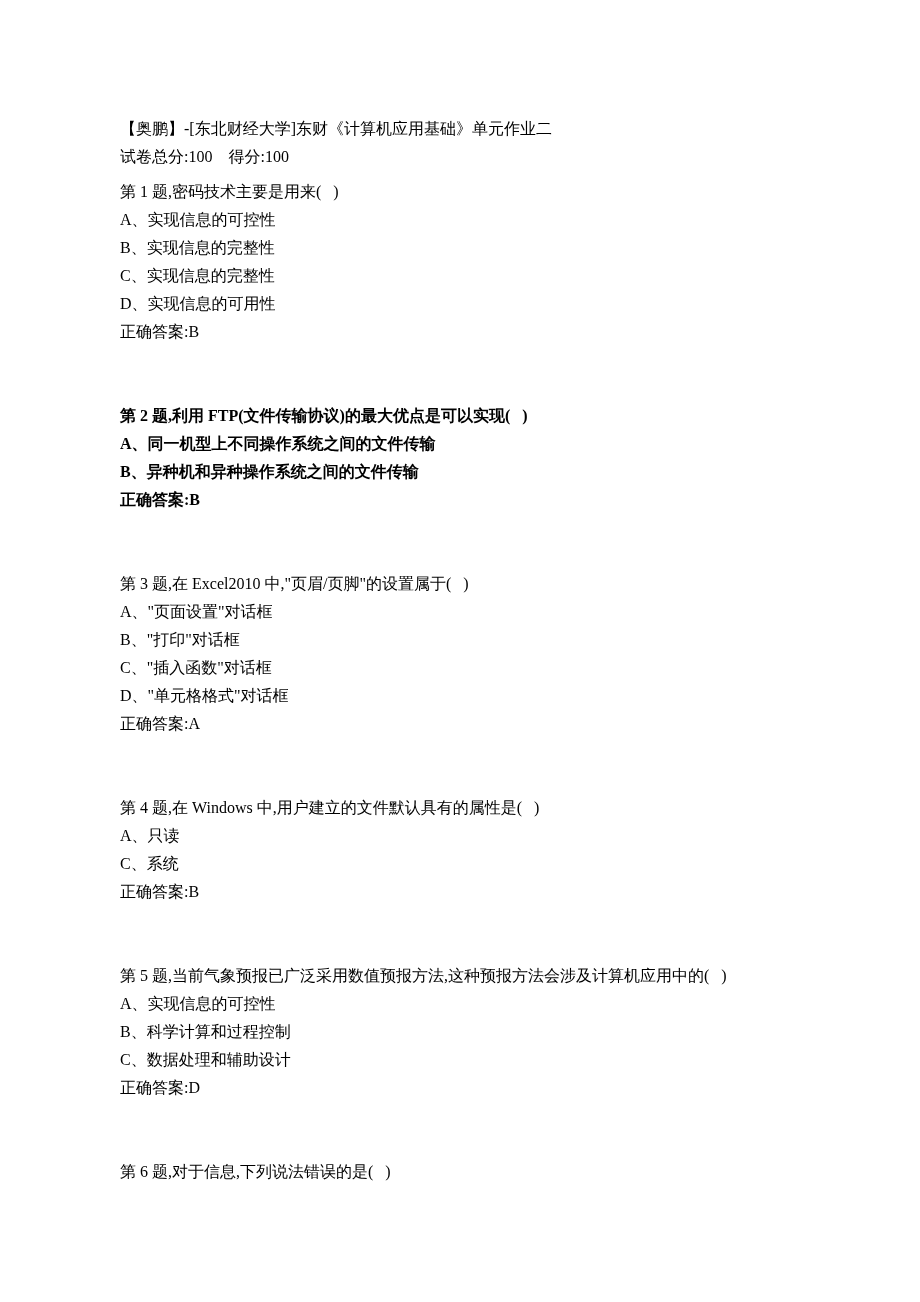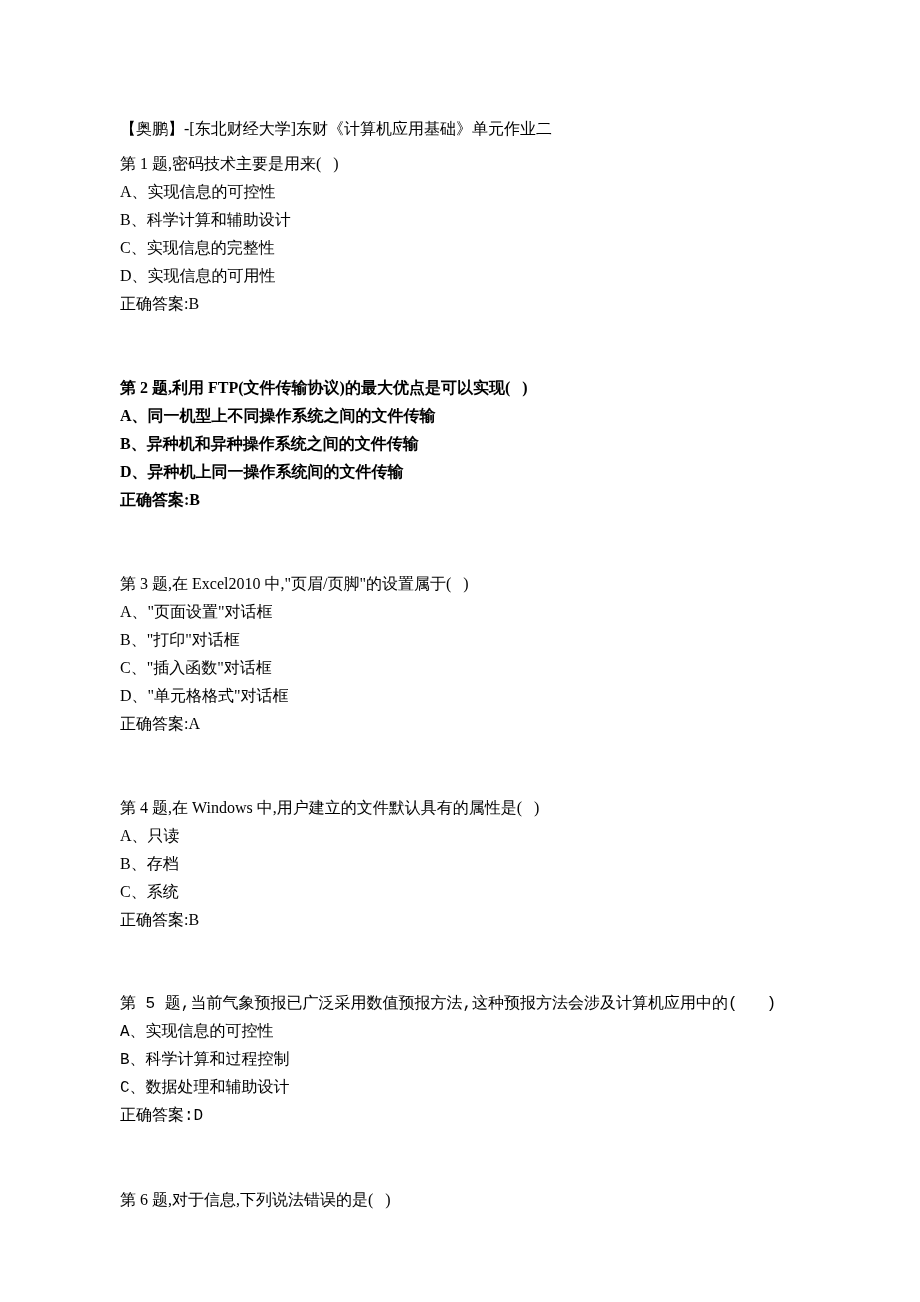--- a/index.html
+++ b/index.html
@@ -29,54 +29,53 @@
     .header-block {
       margin-bottom: 0;
     }
   </style>
 </head>
 <body>
 
 <div class="page">
   <div class="header-block">
     <div class="line">【奥鹏】-[东北财经大学]东财《计算机应用基础》单元作业二</div>
+    <div class="line">试卷总分:100    得分:100</div>
   </div>
 
   <div id="questions-container">
       <div class="question-block" style="margin-top: 7px;">
         <div class="line">第 1 题,密码技术主要是用来(   )</div>
         <div class="line">A、实现信息的可控性</div>
-        <div class="line">B、科学计算和辅助设计</div>
+        <div class="line">B、实现信息的完整性</div>
         <div class="line">C、实现信息的完整性</div>
         <div class="line">D、实现信息的可用性</div>
         <div class="line">正确答案:B</div>
       </div>
       <div class="question-block" style="margin-top: 0px; font-weight: bold;">
         <div class="line">第 2 题,利用 FTP(文件传输协议)的最大优点是可以实现(   )</div>
         <div class="line">A、同一机型上不同操作系统之间的文件传输</div>
         <div class="line">B、异种机和异种操作系统之间的文件传输</div>
-        <div class="line">D、异种机上同一操作系统间的文件传输</div>
         <div class="line">正确答案:B</div>
       </div>
       <div class="question-block" style="margin-top: 0px;">
         <div class="line">第 3 题,在 Excel2010 中,"页眉/页脚"的设置属于(   )</div>
         <div class="line">A、"页面设置"对话框</div>
         <div class="line">B、"打印"对话框</div>
         <div class="line">C、"插入函数"对话框</div>
         <div class="line">D、"单元格格式"对话框</div>
         <div class="line">正确答案:A</div>
       </div>
       <div class="question-block" style="margin-top: 15px;">
         <div class="line">第 4 题,在 Windows 中,用户建立的文件默认具有的属性是(   )</div>
         <div class="line">A、只读</div>
-        <div class="line">B、存档</div>
         <div class="line">C、系统</div>
         <div class="line">正确答案:B</div>
       </div>
-      <div class="question-block" style="margin-top: 12px; font-family: Liberation Mono, monospace;">
+      <div class="question-block" style="margin-top: 12px;">
         <div class="line">第 5 题,当前气象预报已广泛采用数值预报方法,这种预报方法会涉及计算机应用中的(   )</div>
         <div class="line">A、实现信息的可控性</div>
         <div class="line">B、科学计算和过程控制</div>
         <div class="line">C、数据处理和辅助设计</div>
         <div class="line">正确答案:D</div>
       </div>
       <div class="question-block" style="margin-top: 0px; margin-bottom: 0px;">
         <div class="line">第 6 题,对于信息,下列说法错误的是(   )</div>
       </div>
     </div>

